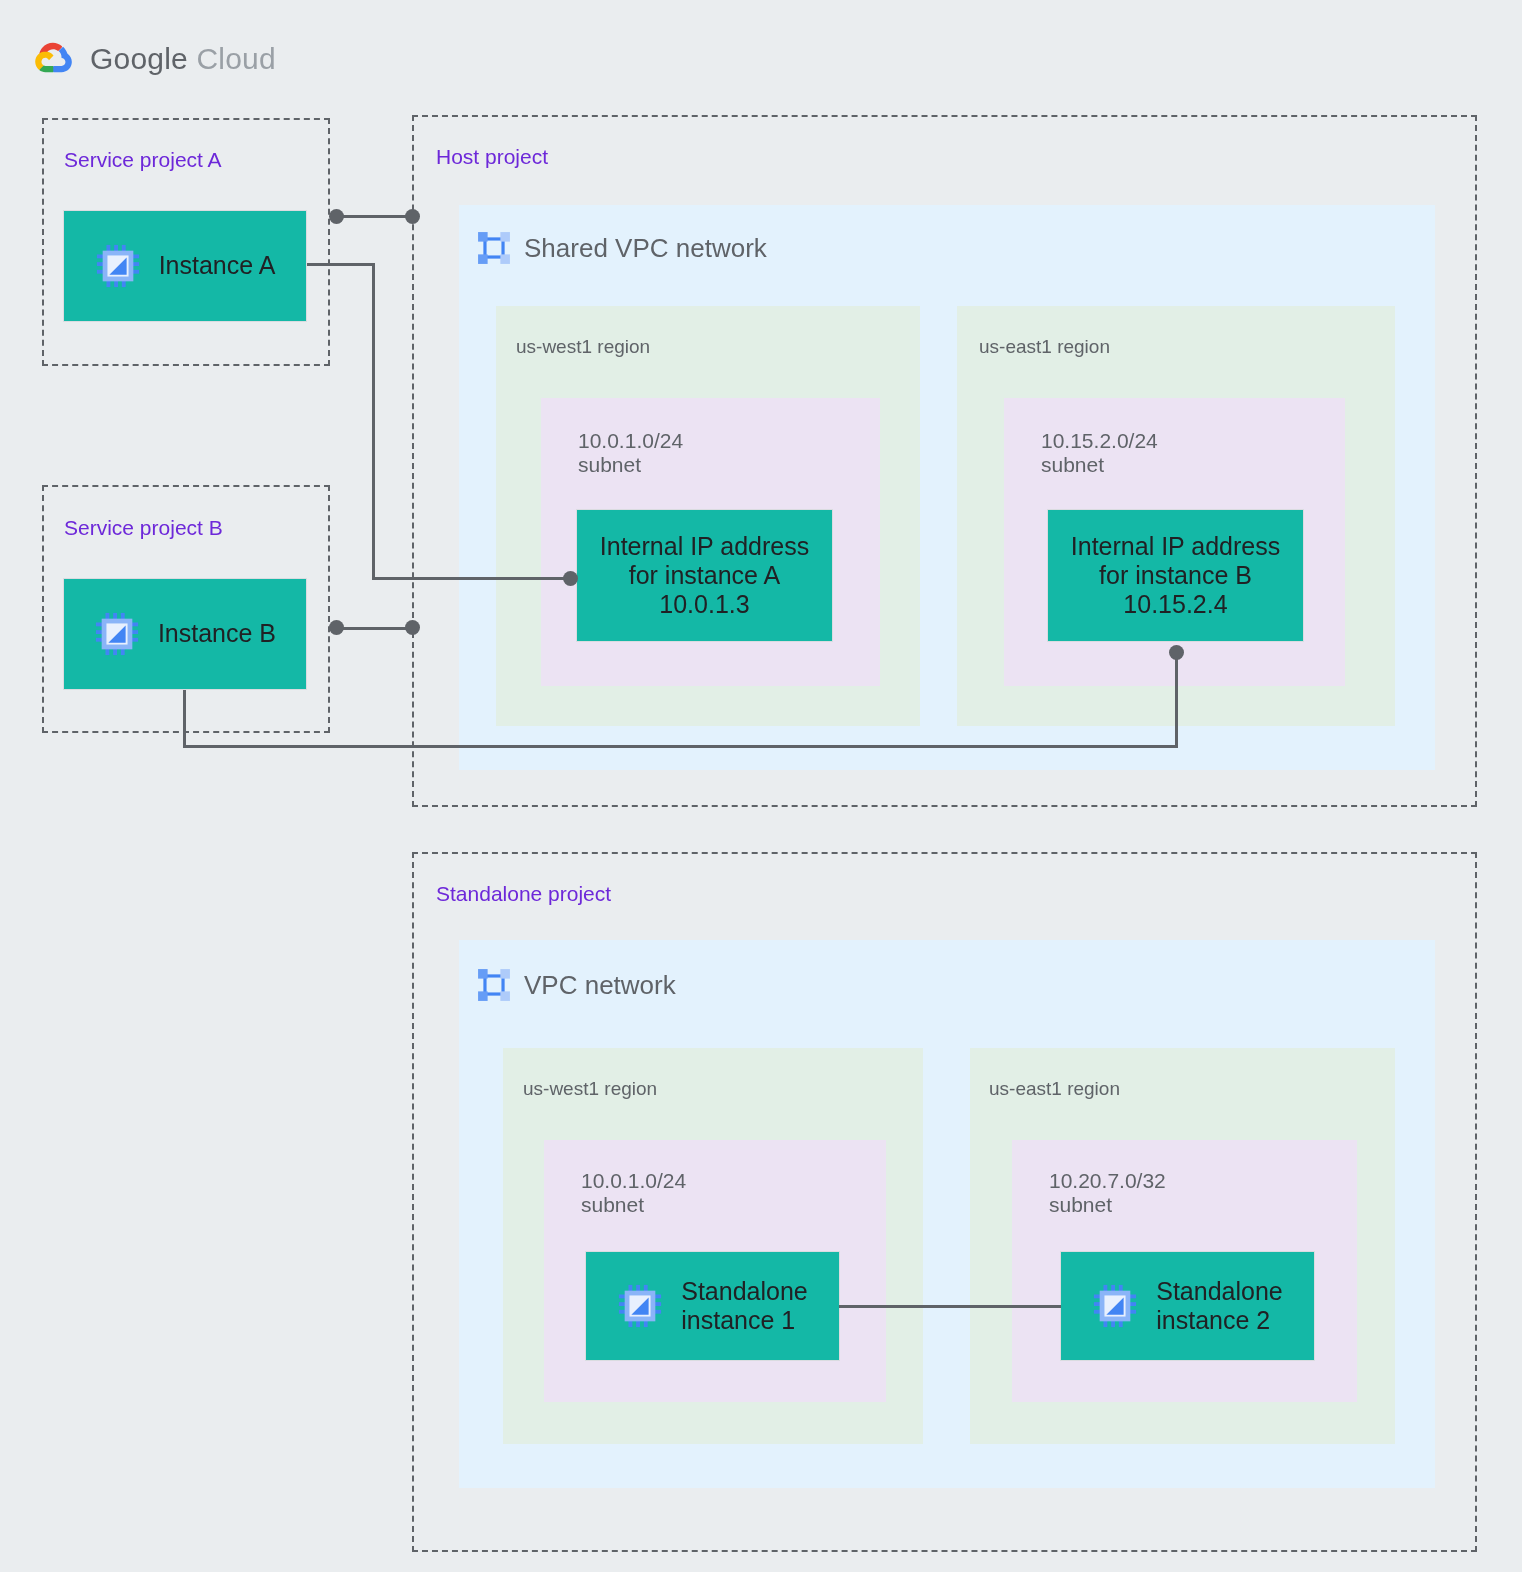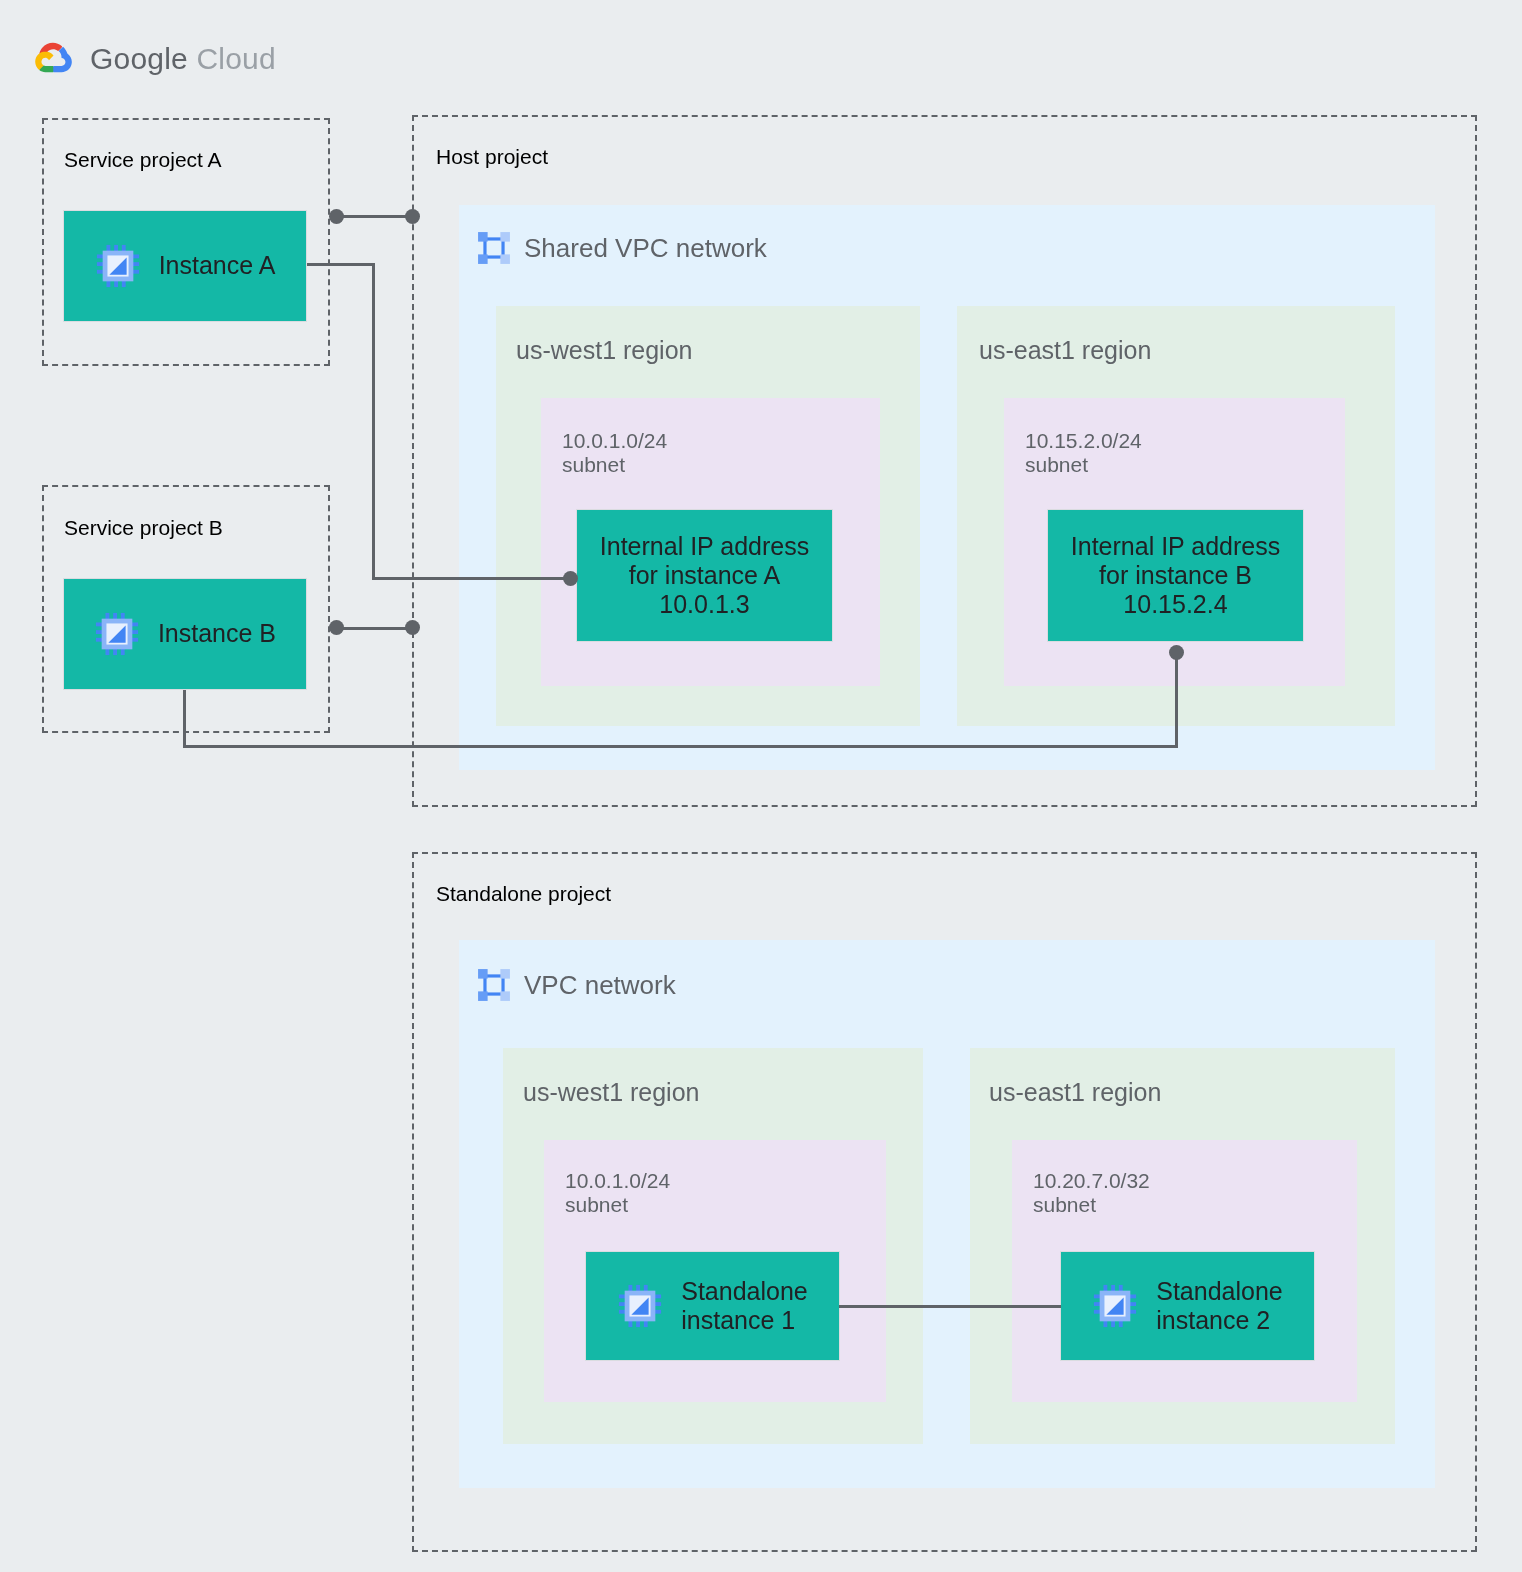--- a/index.html
+++ b/index.html
@@ -39,21 +39,21 @@
   
   .dashed-box {
     position: absolute;
     border: 2px dashed #5f6368;
     background: transparent;
     box-sizing: border-box;
   }
   .project-label {
     position: absolute;
     font-size: 21px;
-    color: #000000;
+    color: #6d28d9;
     white-space: nowrap;
   }
 
   
   .vpc-panel {
     position: absolute;
     background: #e3f2fd;
     box-sizing: border-box;
   }
   .vpc-header {
@@ -70,37 +70,38 @@
   }
 
   
   .region-panel {
     position: absolute;
     background: #e2efe6;
     box-sizing: border-box;
   }
   .region-label {
     position: absolute;
-    font-size: 25px;
+    font-size: 19px;
     color: #5f6368;
     white-space: nowrap;
   }
 
   
   .subnet-panel {
     position: absolute;
     background: #ece3f3;
     box-sizing: border-box;
   }
   .subnet-label {
     position: absolute;
     font-size: 21px;
     color: #5f6368;
     line-height: 1.12;
     white-space: pre-line;
+    margin-left: 16px;
   }
 
   
   .node-box {
     position: absolute;
     background: #14b8a6;
     border: 1px solid #dadce0;
     box-sizing: border-box;
     display: flex;
     align-items: center;

